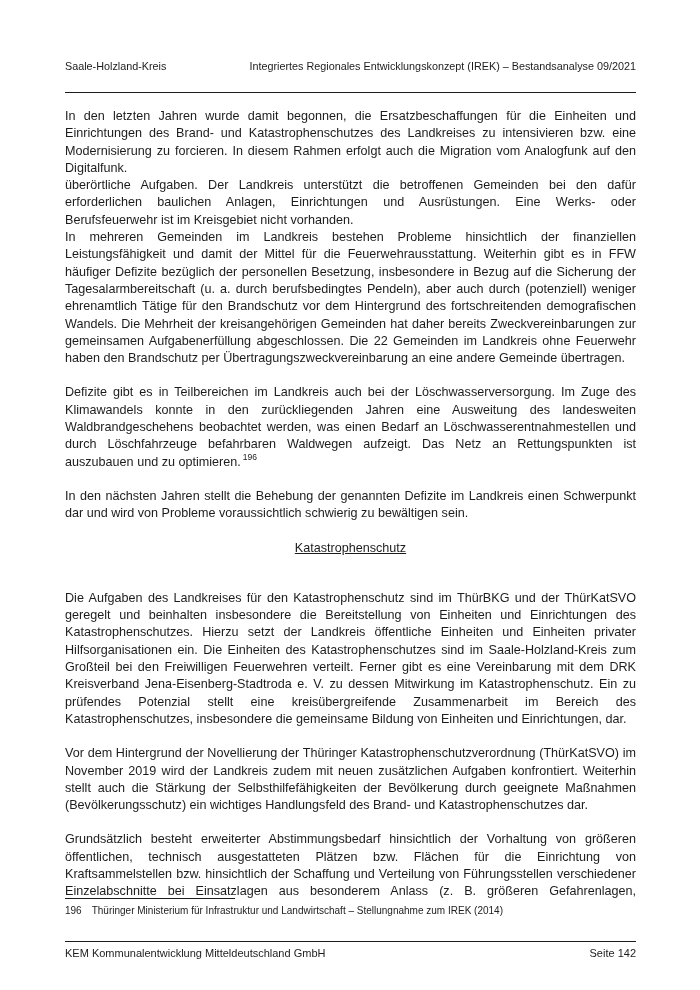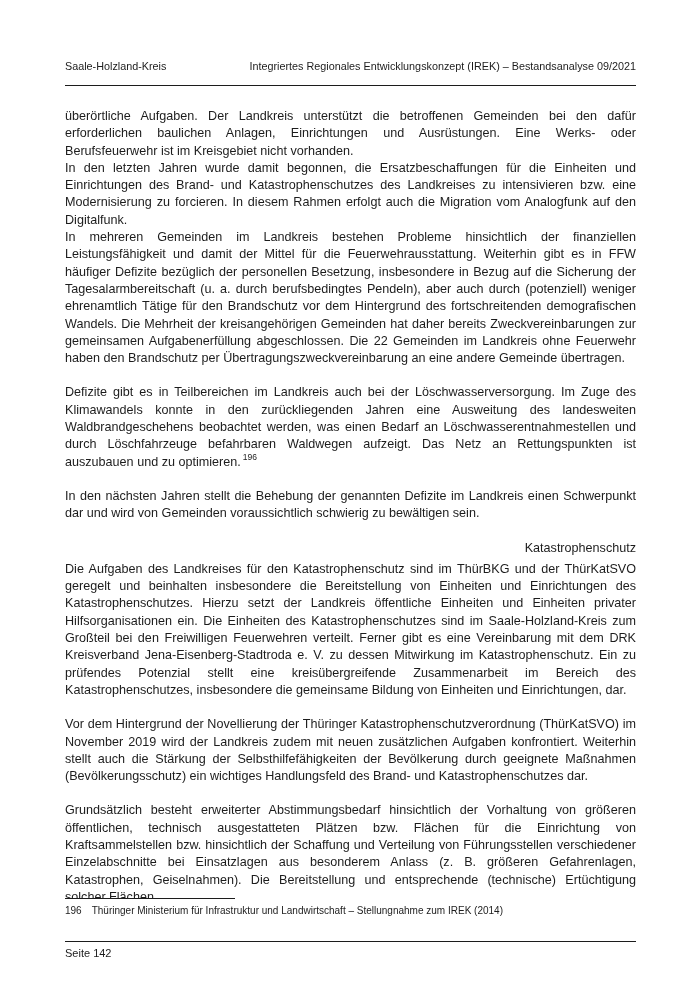--- a/index.html
+++ b/index.html
@@ -20,21 +20,21 @@
   
   .header {
     position: absolute;
     top: 60px;
     left: 65px;
     right: 64px;
     display: flex;
     justify-content: space-between;
     align-items: flex-end;
     border-bottom: 1.2px solid #1c1c1c;
-    padding-bottom: 12px;
+    padding-bottom: 19px;
     font-size: 10.8px;
     line-height: 13px;
     white-space: nowrap;
   }
   
   .content {
     position: absolute;
     top: 108px;
     left: 65px;
     right: 64px;
@@ -47,24 +47,25 @@
     -webkit-hyphens: auto;
     overflow-wrap: break-word;
   }
   .para {
     margin: 0 0 17px 0;
   }
   .para.joined {
     margin-bottom: 0;
   }
   .section-heading {
-    margin: 0 0 4px 0;
+    margin: 0 0 33px 0;
     font-size: 12.6px;
     font-weight: normal;
-    text-align: right;
+    text-decoration: underline;
+    text-align: center;
   }
   .fn-ref {
     font-size: 8.5px;
     vertical-align: super;
     line-height: 0;
     margin-left: 2px;
   }
   
   .footnote-block {
     position: absolute;
@@ -105,36 +106,37 @@
 <body>
 
 <div class="page">
 
   <div class="header">
     <span>Saale-Holzland-Kreis</span>
     <span>Integriertes Regionales Entwicklungskonzept (IREK) – Bestandsanalyse 09/2021</span>
   </div>
 
   <div class="content" lang="de">
+    <p class="para joined">In den letzten Jahren wurde damit begonnen, die Ersatzbeschaffungen für die Einheiten und Einrichtungen des Brand- und Katastrophenschutzes des Landkreises zu intensivieren bzw. eine Modernisierung zu forcieren. In diesem Rahmen erfolgt auch die Migration vom Analogfunk auf den Digitalfunk.</p>
     <p class="para joined">überörtliche Aufgaben. Der Landkreis unterstützt die betroffenen Gemeinden bei den dafür erforderlichen baulichen Anlagen, Einrichtungen und Ausrüstungen. Eine Werks- oder Berufsfeuerwehr ist im Kreisgebiet nicht vorhanden.</p>
-    <p class="para joined">In den letzten Jahren wurde damit begonnen, die Ersatzbeschaffungen für die Einheiten und Einrichtungen des Brand- und Katastrophenschutzes des Landkreises zu intensivieren bzw. eine Modernisierung zu forcieren. In diesem Rahmen erfolgt auch die Migration vom Analogfunk auf den Digitalfunk.</p>
     <p class="para">In mehreren Gemeinden im Landkreis bestehen Probleme hinsichtlich der finanziellen Leistungsfähigkeit und damit der Mittel für die Feuerwehrausstattung. Weiterhin gibt es in FFW häufiger Defizite bezüglich der personellen Besetzung, insbesondere in Bezug auf die Sicherung der Tagesalarmbereitschaft (u. a. durch berufsbedingtes Pendeln), aber auch durch (potenziell) weniger ehrenamtlich Tätige für den Brandschutz vor dem Hintergrund des fortschreitenden demografischen Wandels. Die Mehrheit der kreisangehörigen Gemeinden hat daher bereits Zweckvereinbarungen zur gemeinsamen Aufgabenerfüllung abgeschlossen. Die 22 Gemeinden im Landkreis ohne Feuerwehr haben den Brandschutz per Übertragungszweckvereinbarung an eine andere Gemeinde übertragen.</p>
     <p class="para"><span>Defizite gibt es in Teilbereichen im Landkreis auch bei der Löschwasserversorgung. Im Zuge des Klimawandels konnte in den zurückliegenden Jahren eine Ausweitung des landesweiten Waldbrandgeschehens beobachtet werden, was einen Bedarf an Löschwasserentnahmestellen und durch Löschfahrzeuge befahrbaren Waldwegen aufzeigt. Das Netz an Rettungspunkten ist auszubauen und zu optimieren.</span><sup class="fn-ref">196</sup></p>
-    <p class="para">In den nächsten Jahren stellt die Behebung der genannten Defizite im Landkreis einen Schwerpunkt dar und wird von Gemeinden voraussichtlich schwierig zu bewältigen sein.</p>
+    <p class="para">In den nächsten Jahren stellt die Behebung der genannten Defizite im Landkreis einen Schwerpunkt dar und wird von Probleme voraussichtlich schwierig zu bewältigen sein.</p>
     <p class="section-heading">Katastrophenschutz</p>
     <p class="para">Die Aufgaben des Landkreises für den Katastrophenschutz sind im ThürBKG und der ThürKatSVO geregelt und beinhalten insbesondere die Bereitstellung von Einheiten und Einrichtungen des Katastrophenschutzes. Hierzu setzt der Landkreis öffentliche Einheiten und Einheiten privater Hilfsorganisationen ein. Die Einheiten des Katastrophenschutzes sind im Saale-Holzland-Kreis zum Großteil bei den Freiwilligen Feuerwehren verteilt. Ferner gibt es eine Vereinbarung mit dem DRK Kreisverband Jena-Eisenberg-Stadtroda e. V. zu dessen Mitwirkung im Katastrophenschutz. Ein zu prüfendes Potenzial stellt eine kreisübergreifende Zusammenarbeit im Bereich des Katastrophenschutzes, insbesondere die gemeinsame Bildung von Einheiten und Einrichtungen, dar.</p>
     <p class="para">Vor dem Hintergrund der Novellierung der Thüringer Katastrophenschutzverordnung (ThürKatSVO) im November 2019 wird der Landkreis zudem mit neuen zusätzlichen Aufgaben konfrontiert. Weiterhin stellt auch die Stärkung der Selbsthilfefähigkeiten der Bevölkerung durch geeignete Maßnahmen (Bevölkerungsschutz) ein wichtiges Handlungsfeld des Brand- und Katastrophenschutzes dar.</p>
     <p class="para">Grundsätzlich besteht erweiterter Abstimmungsbedarf hinsichtlich der Vorhaltung von größeren öffentlichen, technisch ausgestatteten Plätzen bzw. Flächen für die Einrichtung von Kraftsammelstellen bzw. hinsichtlich der Schaffung und Verteilung von Führungsstellen verschiedener Einzelabschnitte bei Einsatzlagen aus besonderem Anlass (z. B. größeren Gefahrenlagen, Katastrophen, Geiselnahmen). Die Bereitstellung und entsprechende (technische) Ertüchtigung solcher Flächen</p>
   </div>
 
   <div class="footnote-block">
     <div class="footnote-rule"></div>
     <div class="footnote-line">
       <span class="footnote-num">196</span>
       <span>Thüringer Ministerium für Infrastruktur und Landwirtschaft – Stellungnahme zum IREK (2014)</span>
     </div>
   </div>
 
   <div class="footer">
+    <span>KEM Kommunalentwicklung Mitteldeutschland GmbH</span>
     <span>Seite 142</span>
   </div>
 
 </div>
 
 </body></html>

